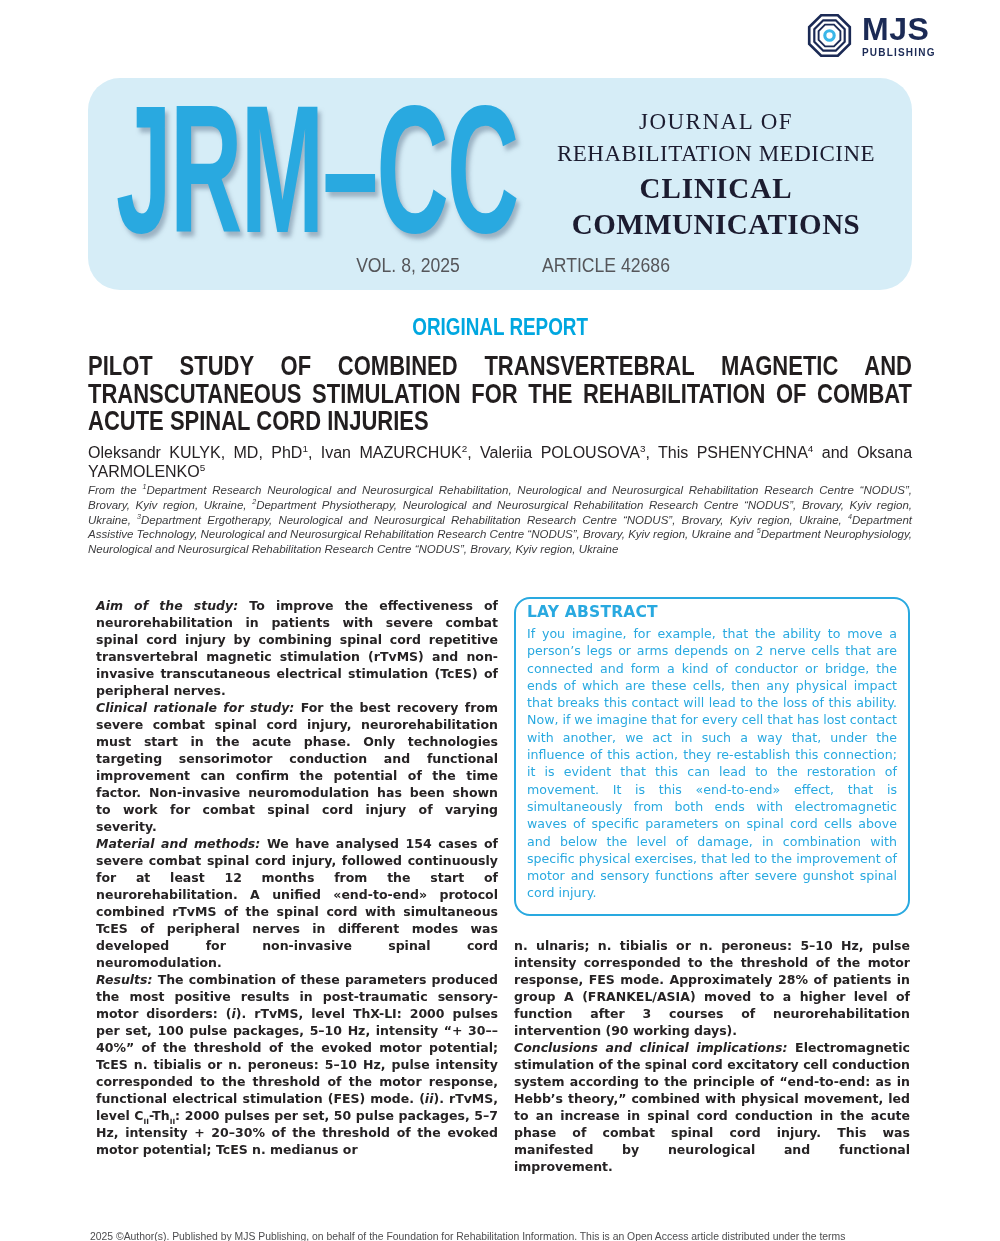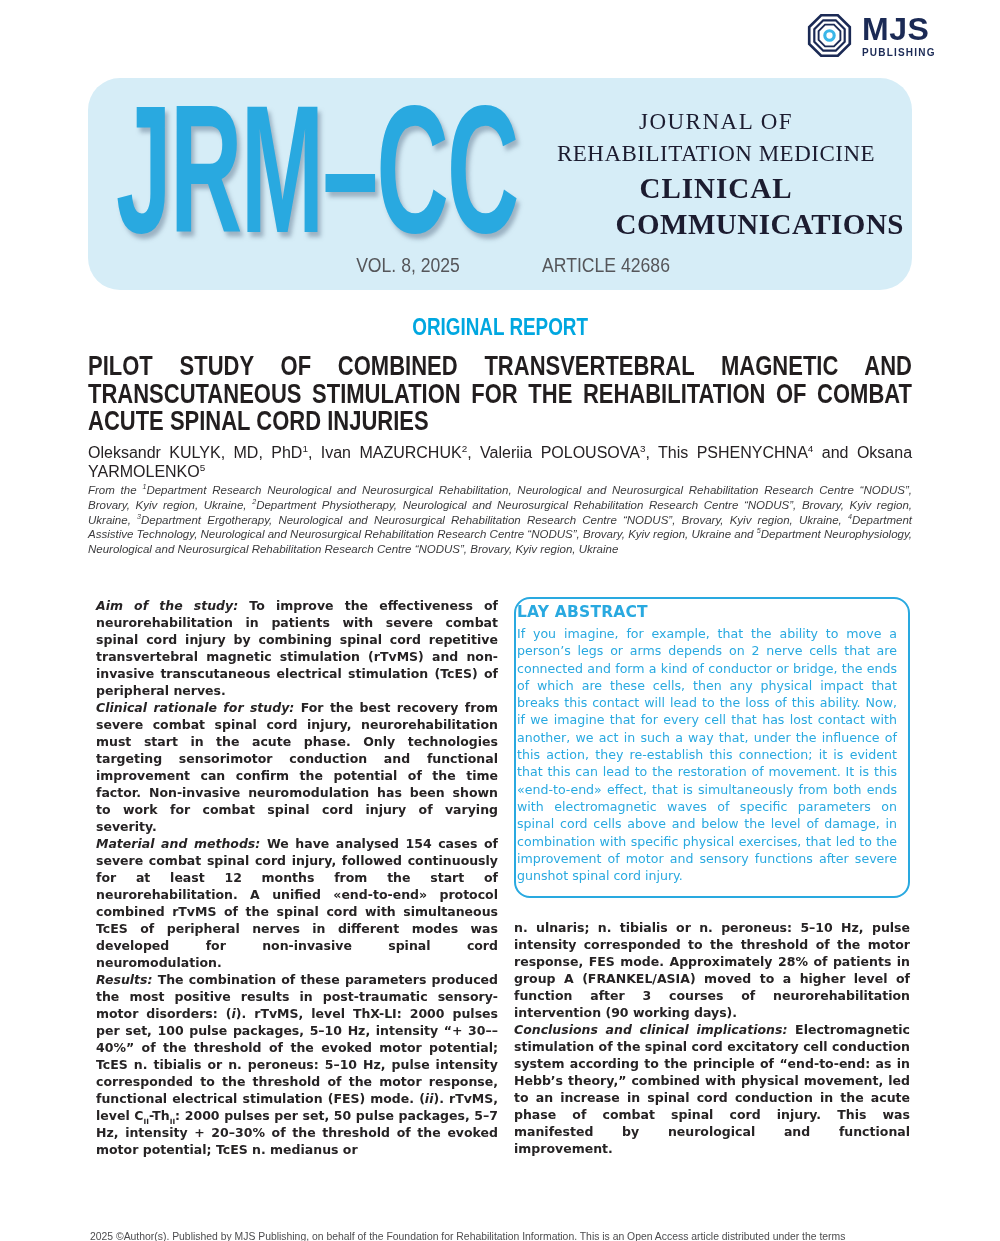--- a/index.html
+++ b/index.html
@@ -18,21 +18,21 @@
             background:#d6edf7; border-radius:32px; }
   .wordmark { position:absolute; left:28px; top:0; font-size:182px; line-height:182px;
               font-weight:bold; color:#29a9e0; letter-spacing:-3px; white-space:nowrap;
               transform:scaleX(0.55); transform-origin:0 0;
               text-shadow:6px 5px 6px rgba(108,130,152,.55); }
   .journal { position:absolute; left:440px; top:28px; width:376px; text-align:center;
              font-family:"Liberation Serif", serif; color:#1c1c30; }
   .j1 { font-size:23px; line-height:32px; letter-spacing:1.5px; }
   .j2 { font-size:23px; line-height:32px; letter-spacing:.5px; }
   .j3 { font-size:29px; line-height:36px; font-weight:bold; letter-spacing:1px; }
-  .j4 { font-size:29px; line-height:37px; font-weight:bold; letter-spacing:.5px;text-align:right; }
+  .j4 { font-size:29px; line-height:37px; font-weight:bold; letter-spacing:.5px; }
   .vol   { position:absolute; top:176px; left:250px; width:140px; text-align:center;
            font-size:20px; color:#55565a; transform:scaleX(.88); }
   .artno { position:absolute; top:176px; left:438px; width:160px; text-align:center;
            font-size:20px; color:#55565a; transform:scaleX(.88); }
 
   
   .kicker-wrap { position:absolute; left:0; top:314px; width:1000px; text-align:center; }
   .kicker { display:inline-block; font-size:23px; font-weight:bold; color:#00a7e0;
             transform:scaleX(.82); }
   .title-wrap { position:absolute; left:88px; top:352px; width:824px; }
@@ -52,21 +52,21 @@
   
   .cols { position:absolute; left:96px; top:597px; width:824px; display:flex; gap:16px; }
   .col-l { width:402px; }
   .col-r { width:396px; }
   .abs { margin:0; font-family:"DejaVu Sans", sans-serif; font-size:12.5px; line-height:17px;
          font-weight:bold; color:#262324; text-align:justify; }
   .lead { font-style:italic; }
   .abs em { font-style:italic; }
 
   
-  .laybox { border:2px solid #29a9e0; border-radius:16px; padding:4px 11px 12px 1px;
+  .laybox { border:2px solid #29a9e0; border-radius:16px; padding:4px 11px 12px 11px;
             margin-bottom:21px; }
   .laybox h2 { margin:0 0 4px 0; font-family:"DejaVu Sans", sans-serif; font-size:15.5px;
                font-weight:bold; color:#29a9e0; letter-spacing:.2px; }
   .laybody { font-family:"DejaVu Sans", sans-serif; font-size:12.6px; line-height:17.3px;
              color:#29a9e0; text-align:justify; }
 
   
   .footer { position:absolute; left:90px; top:1230px; width:824px; font-size:10.4px;
             line-height:13px; color:#4c4c4e; white-space:nowrap; }
 </style>

